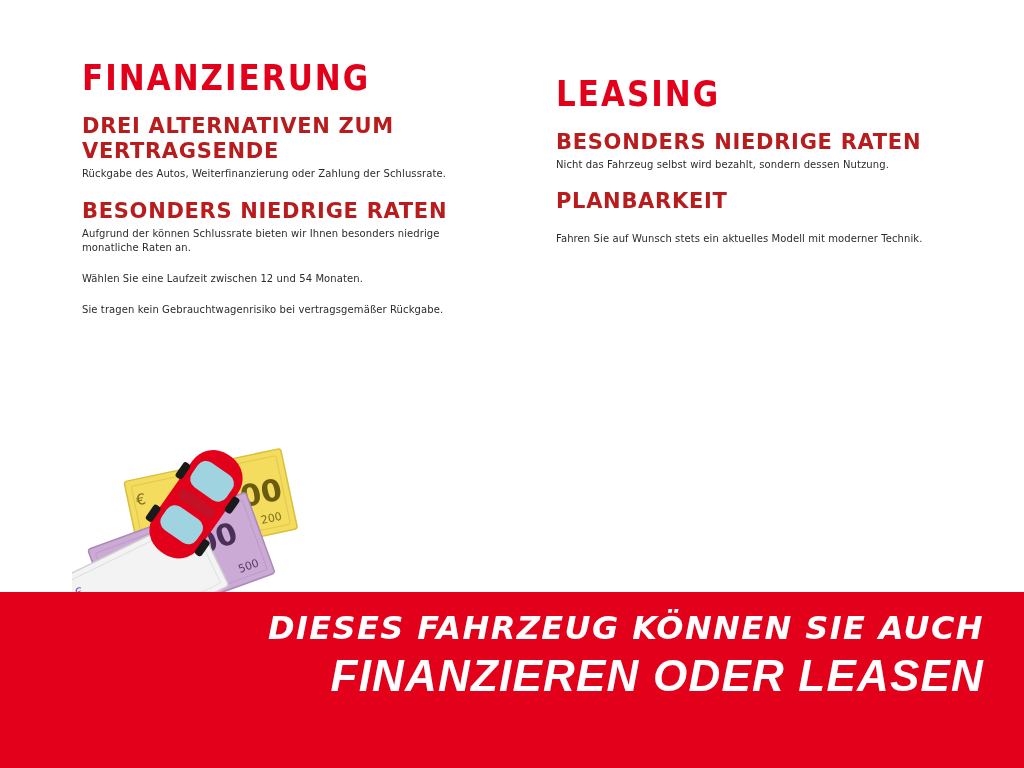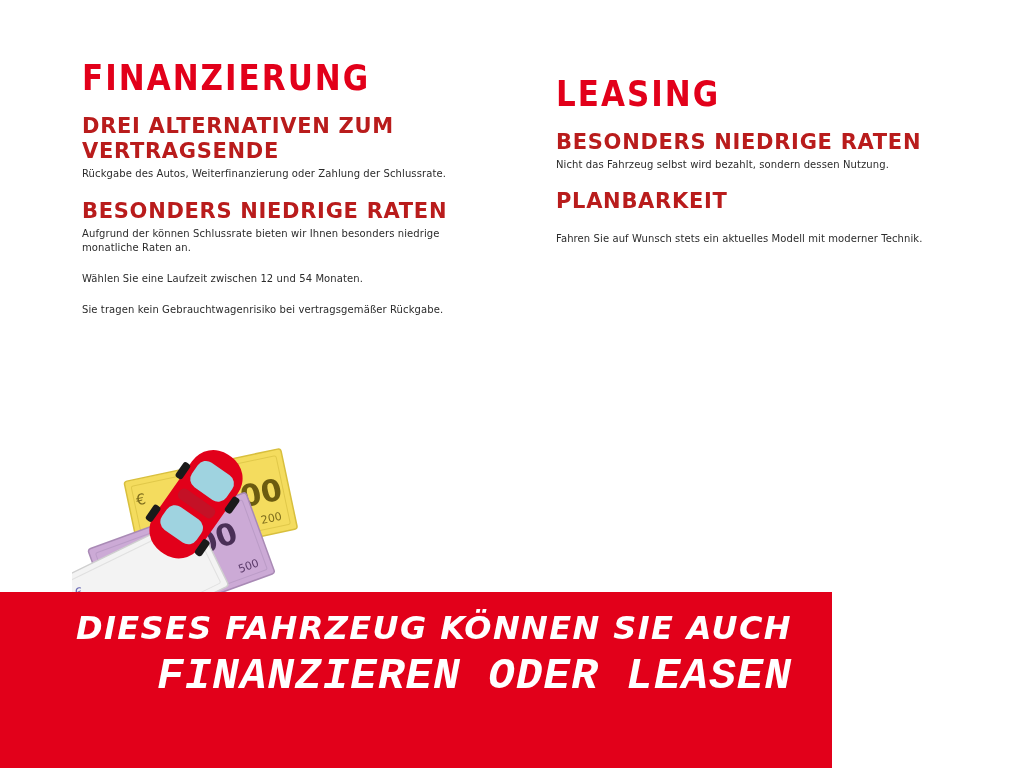--- a/index.html
+++ b/index.html
@@ -78,21 +78,21 @@
     line-height: 1.42;
     margin: 0;
     letter-spacing: 0.1px;
   }
 
   
   .banner {
     position: absolute;
     left: 0;
     bottom: 0;
-    width: 832px;
+    width: 1024px;
     height: 176px;
     background: #e2001a;
     overflow: hidden;
   }
   .banner-inner {
     position: absolute;
     right: 40px;
     top: 18px;
     text-align: right;
     color: #ffffff;
@@ -101,21 +101,21 @@
     font-family: "DejaVu Sans", sans-serif;
     font-weight: bold;
     font-style: italic;
     font-size: 32px;
     letter-spacing: 1.4px;
     line-height: 1.15;
     text-transform: uppercase;
     white-space: nowrap;
   }
   .banner-line2 {
-    font-family: Liberation Mono, monospace;
+    font-family: Liberation Sans, sans-serif;
     font-weight: bold;
     font-style: italic;
     font-size: 44px;
     letter-spacing: 1.2px;
     line-height: 1.15;
     text-transform: uppercase;
     white-space: nowrap;
     margin-top: 4px;
   }
 

